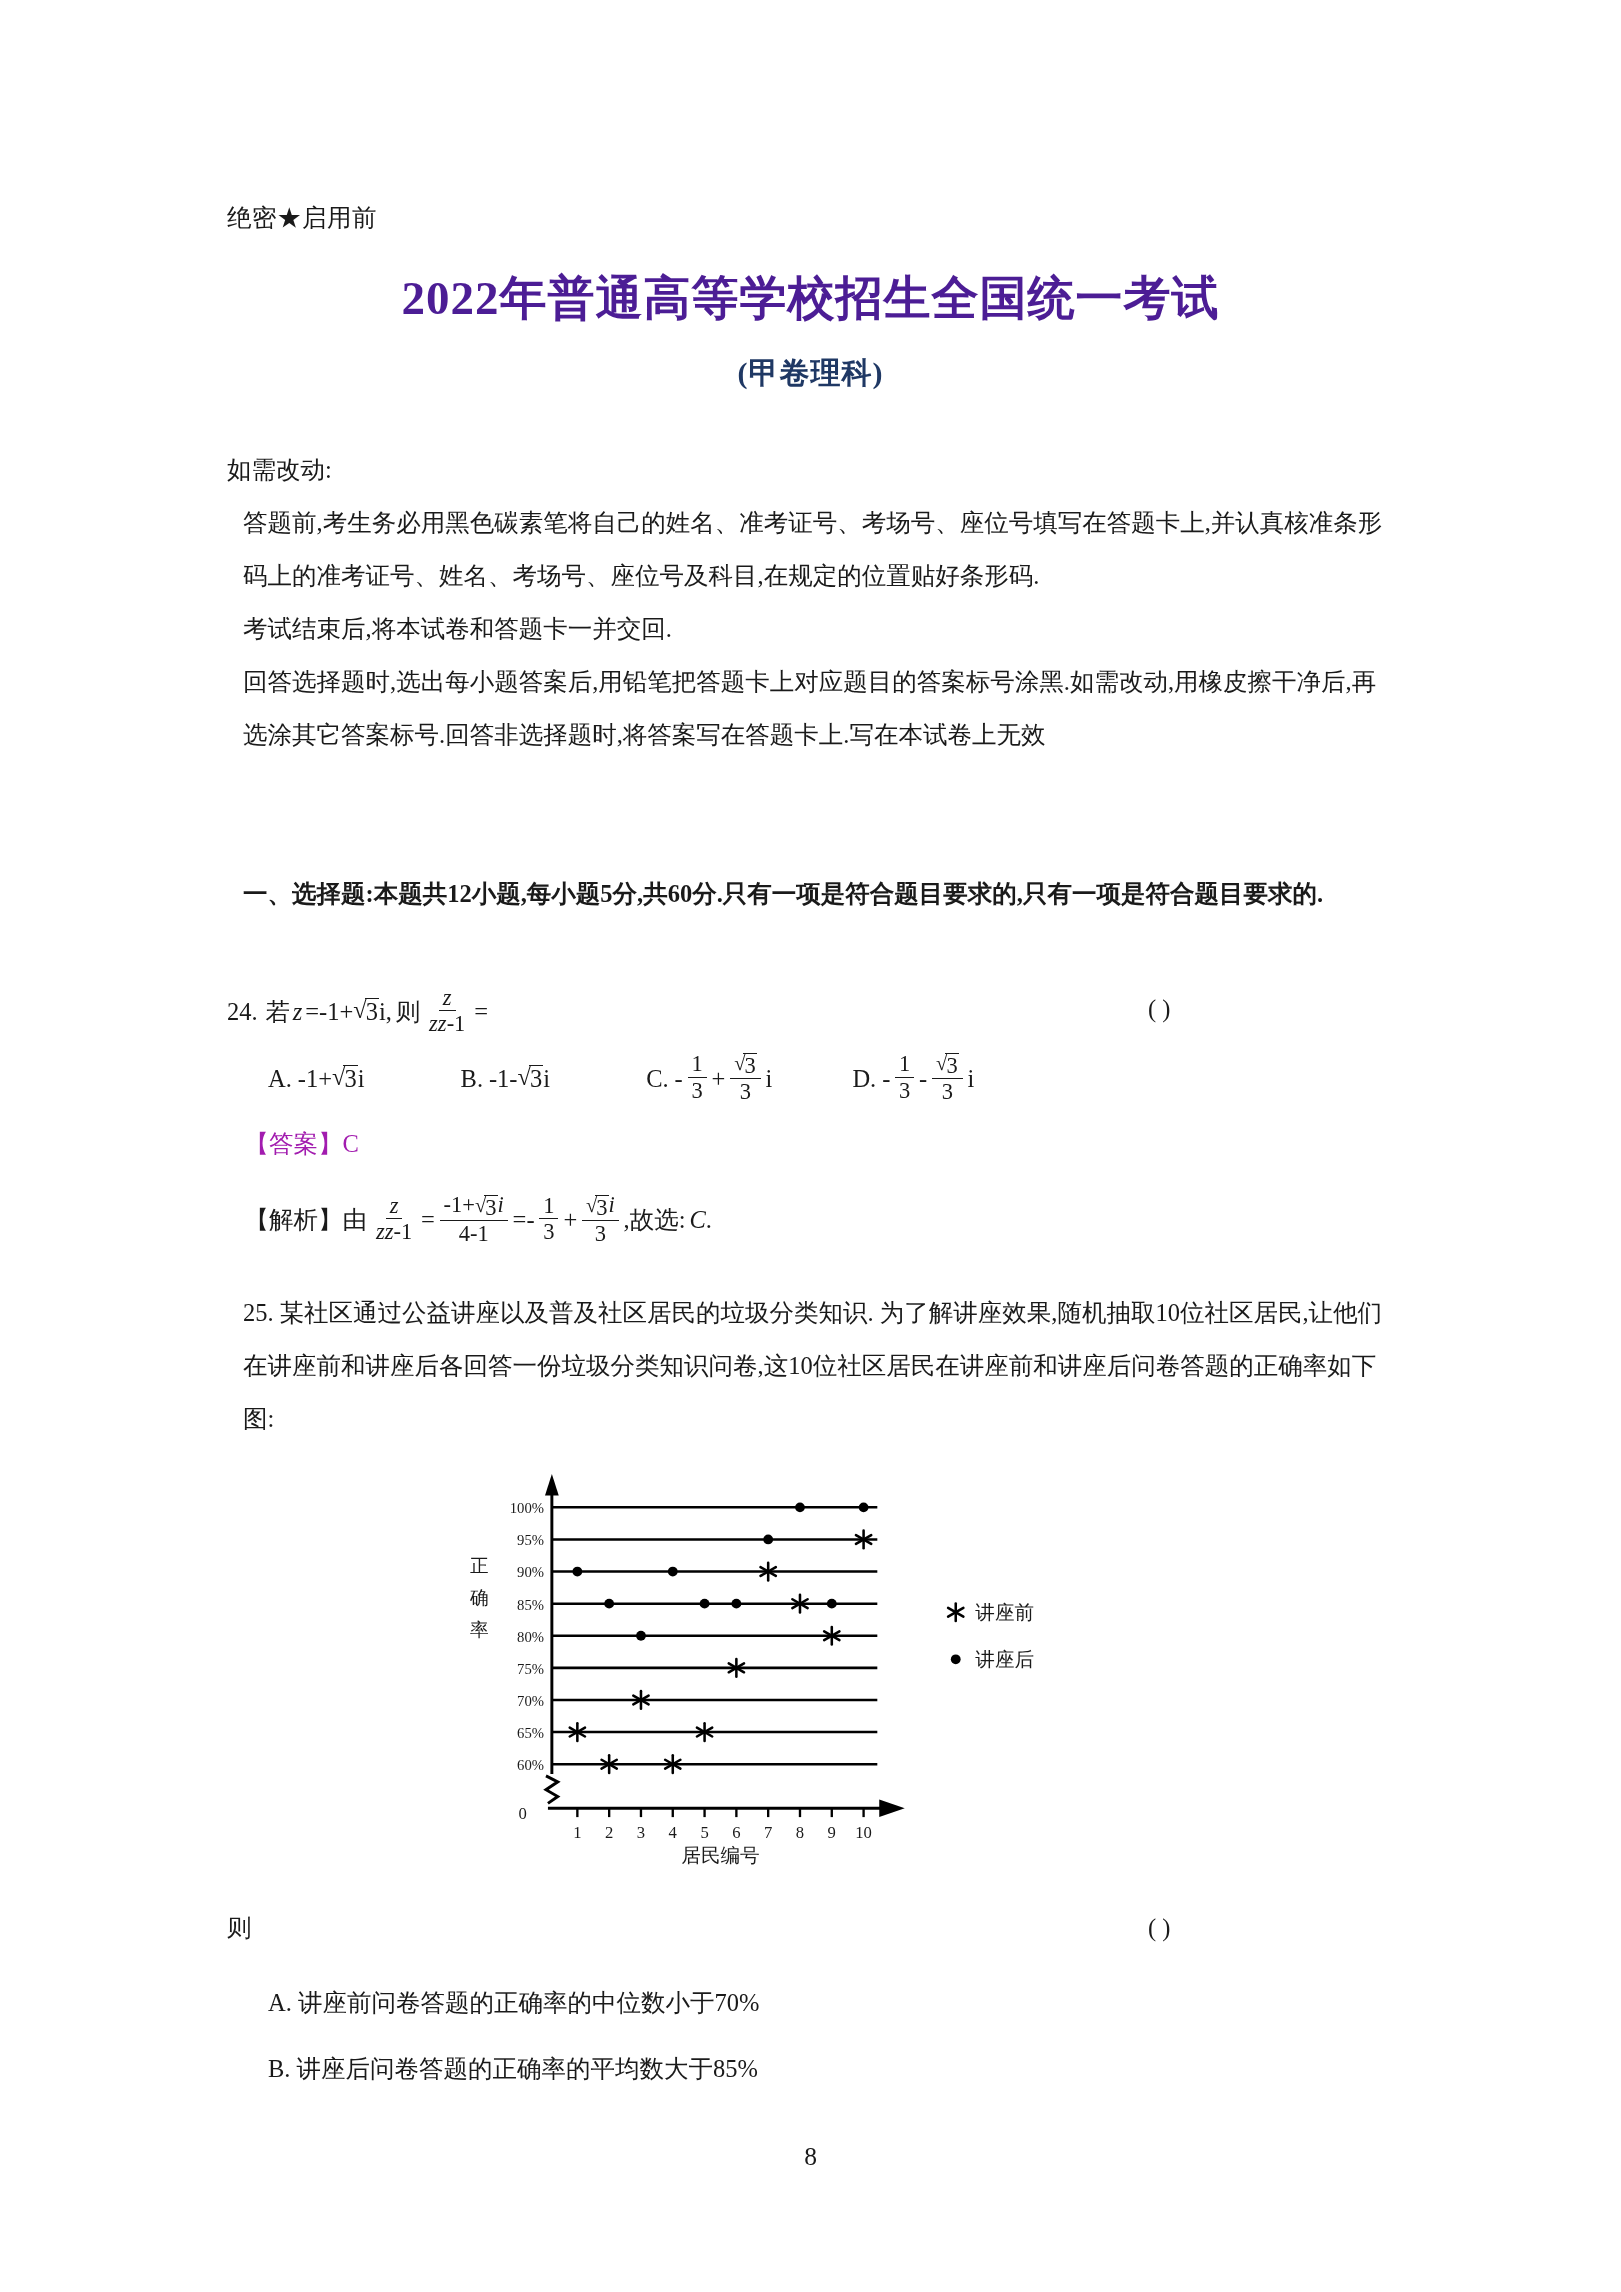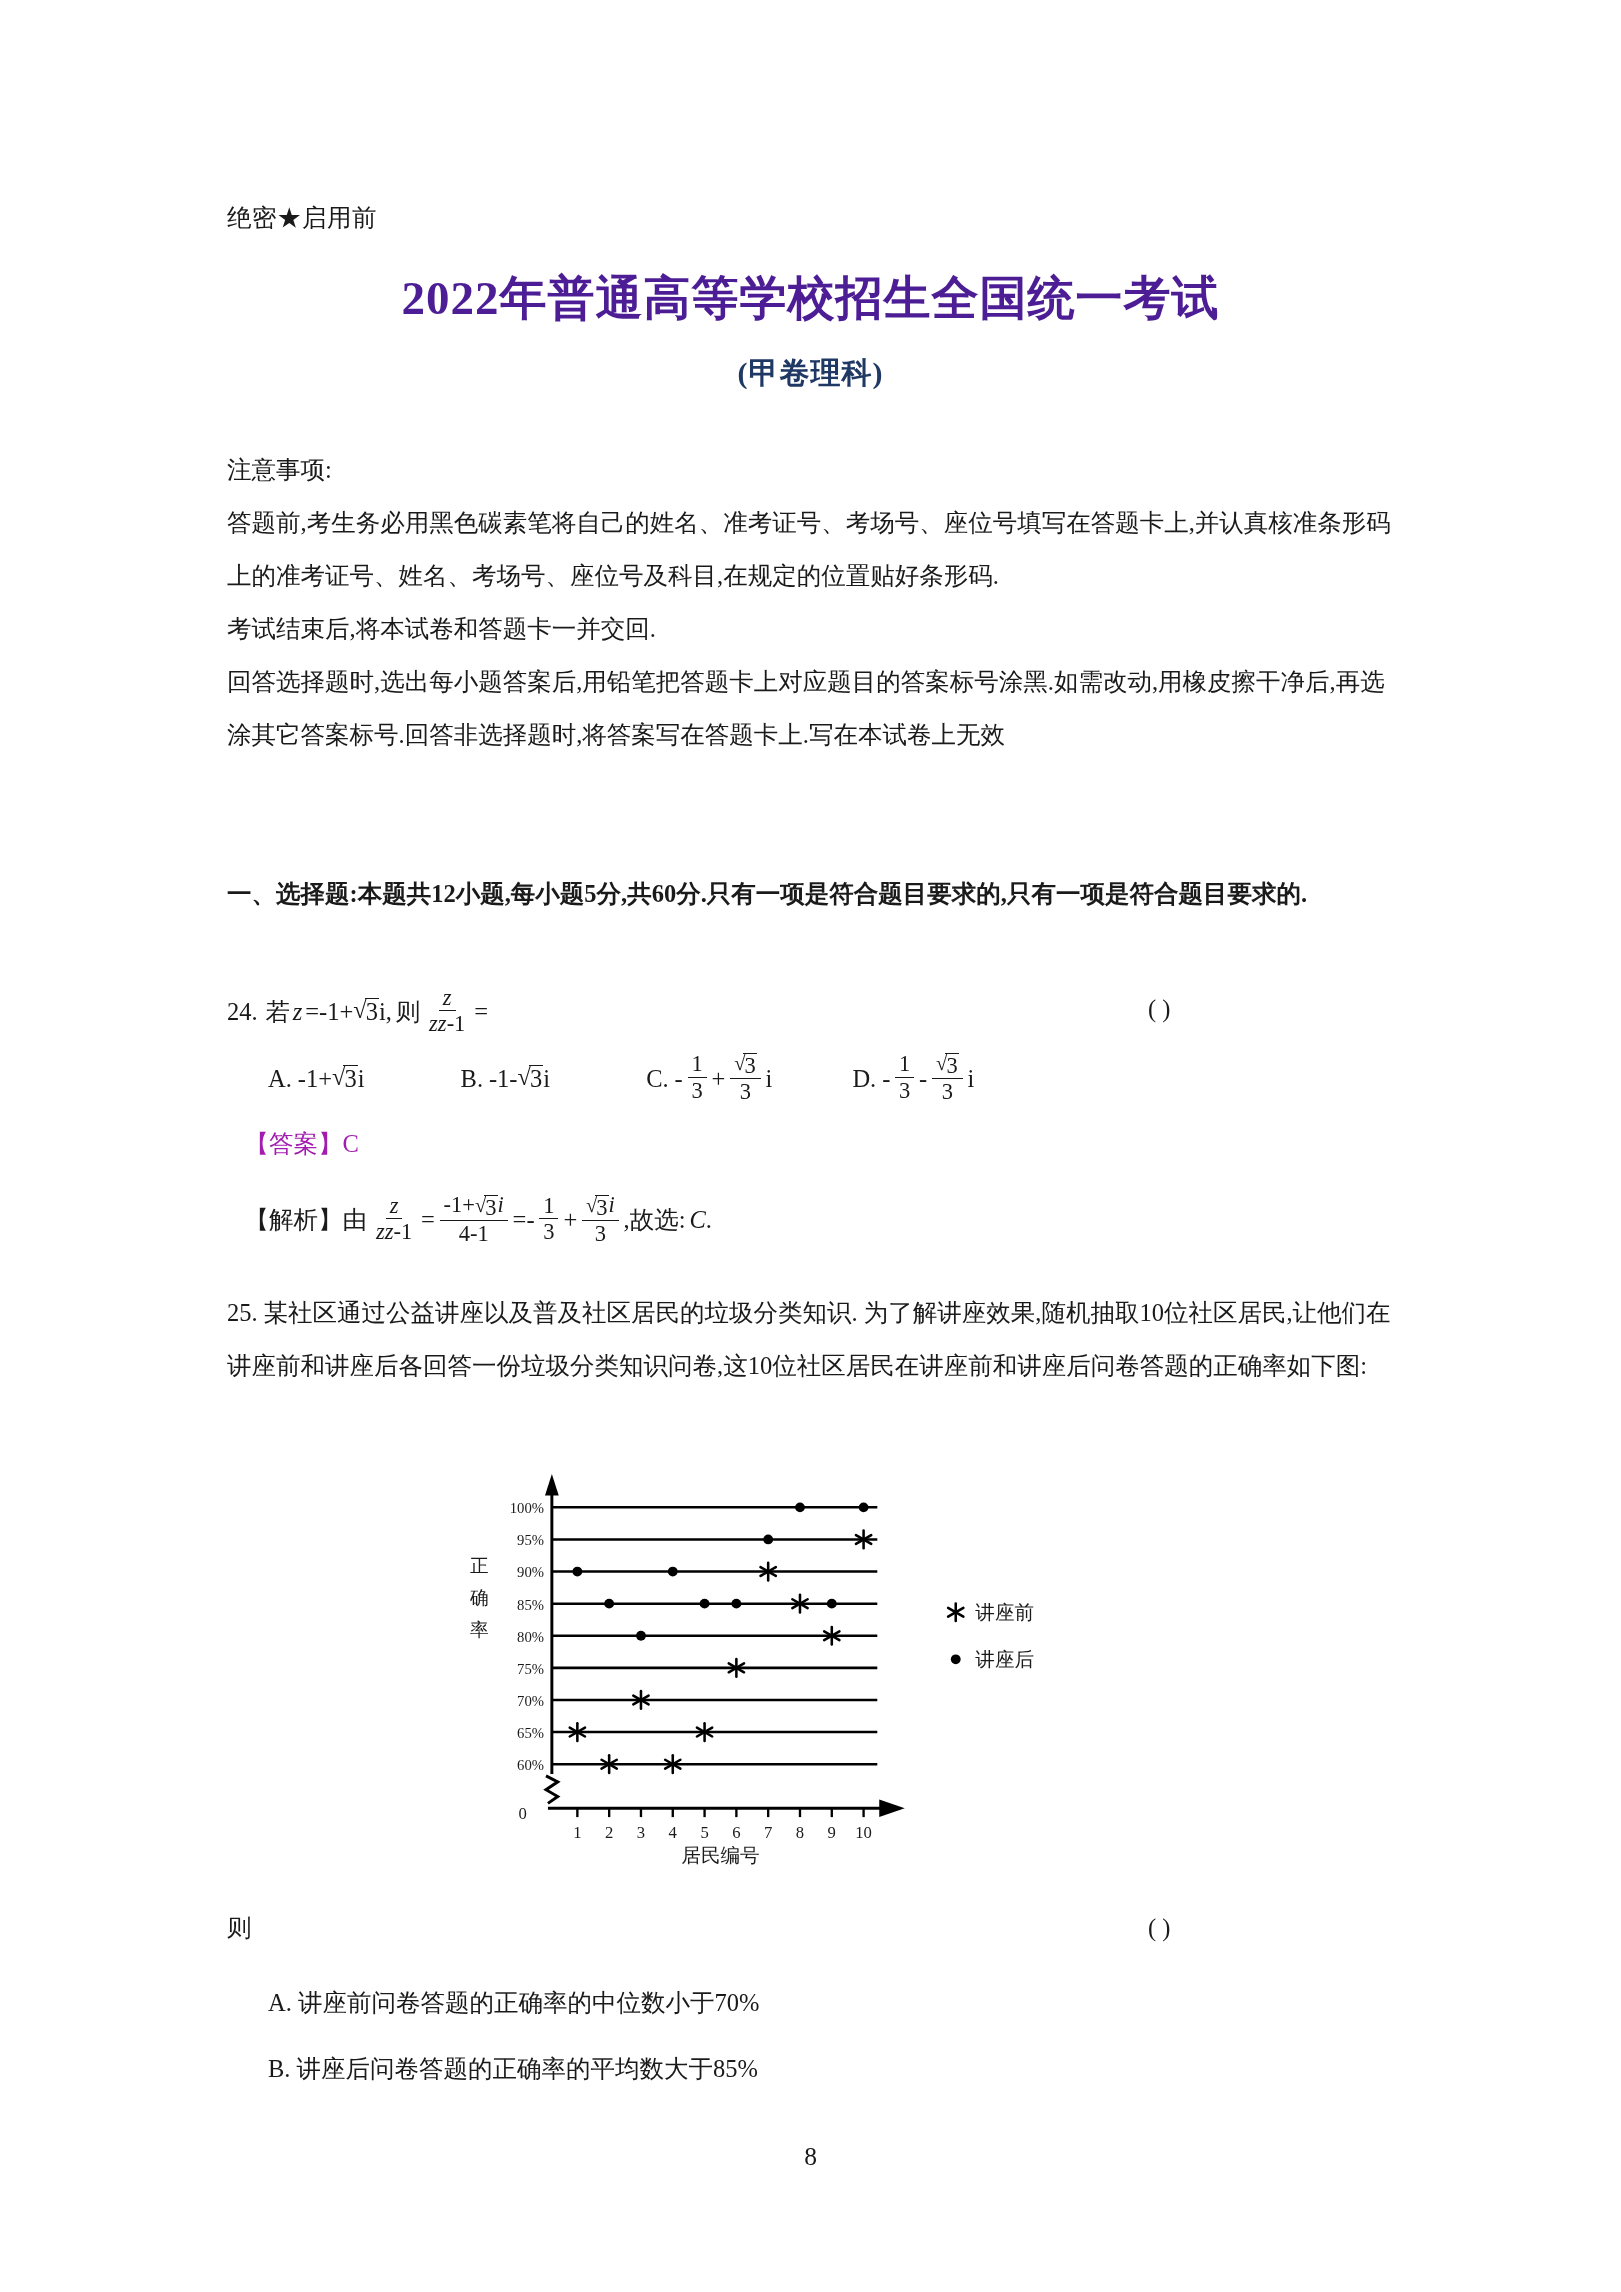--- a/index.html
+++ b/index.html
@@ -31,21 +31,21 @@
     color:#1f3864; letter-spacing:1px;
   }
 
   
   .body-block { position:absolute; left:227px; width:1166px; }
   .line {
     font-size:24.5px; line-height:53px;
     color:#1a1a1a;
     white-space:nowrap;
   }
-  .line.wrap { white-space:normal; }
+  .line.wrap { white-space:normal;margin-left:16px; }
   .bold { font-weight:700; }
 
   
   .mrow { display:inline-flex; align-items:center; vertical-align:middle; }
   .it { font-style:italic; }
   .frac {
     display:inline-flex; flex-direction:column; align-items:center;
     vertical-align:middle; margin:0 4.9px;
     font-size:22.5px; line-height:1.12;
     position:relative; top:-1px;
@@ -75,21 +75,21 @@
 </head>
 <body>
 
 <div class="page">
 
   <div class="secret">绝密★启用前</div>
   <div class="title-main">2022年普通高等学校招生全国统一考试</div>
   <div class="title-sub">(甲卷理科)</div>
 
   <div class="body-block" style="top:443px;">
-    <div class="line">注意事项:</div>
+    <div class="line">如需改动:</div>
     <div class="line wrap">答题前,考生务必用黑色碳素笔将自己的姓名、准考证号、考场号、座位号填写在答题卡上,并认真核准条形码上的准考证号、姓名、考场号、座位号及科目,在规定的位置贴好条形码.</div>
     <div class="line wrap">考试结束后,将本试卷和答题卡一并交回.</div>
     <div class="line wrap">回答选择题时,选出每小题答案后,用铅笔把答题卡上对应题目的答案标号涂黑.如需改动,用橡皮擦干净后,再选涂其它答案标号.回答非选择题时,将答案写在答题卡上.写在本试卷上无效</div>
   </div>
 
   <div class="body-block" style="top:867px;">
     <div class="line wrap bold">一、选择题:本题共12小题,每小题5分,共60分.只有一项是符合题目要求的,只有一项是符合题目要求的.</div>
   </div>
 
   <div class="body-block" style="top:980px;">

